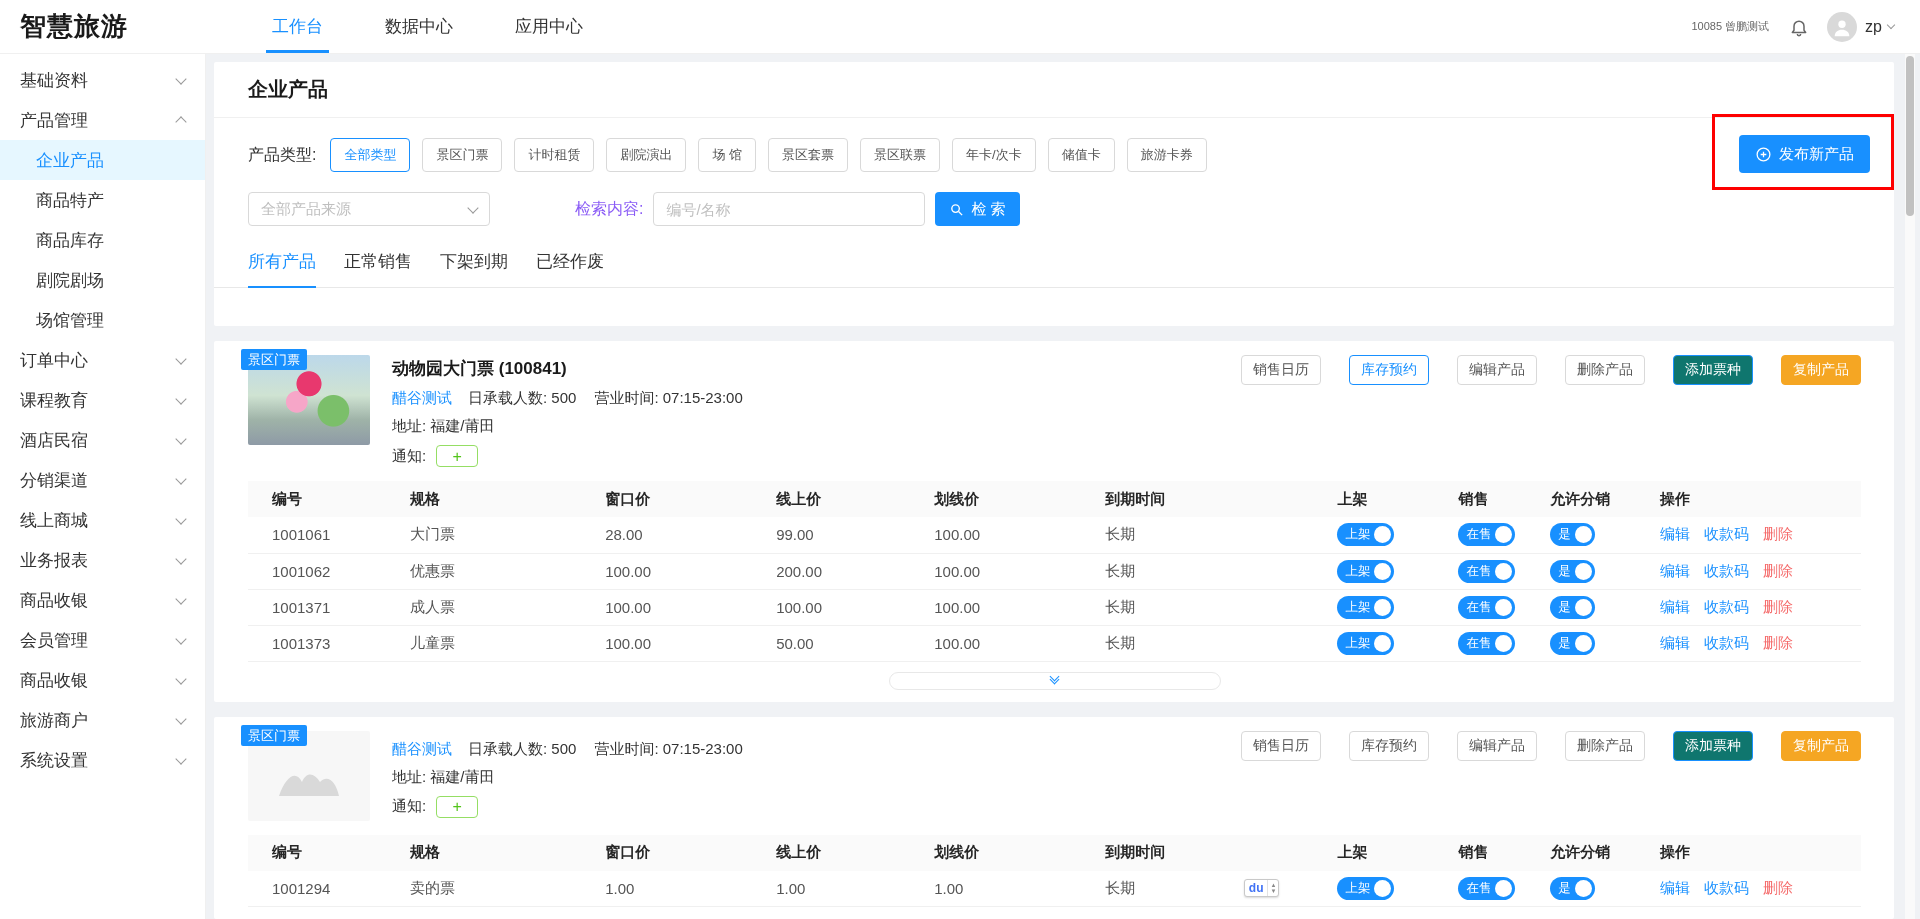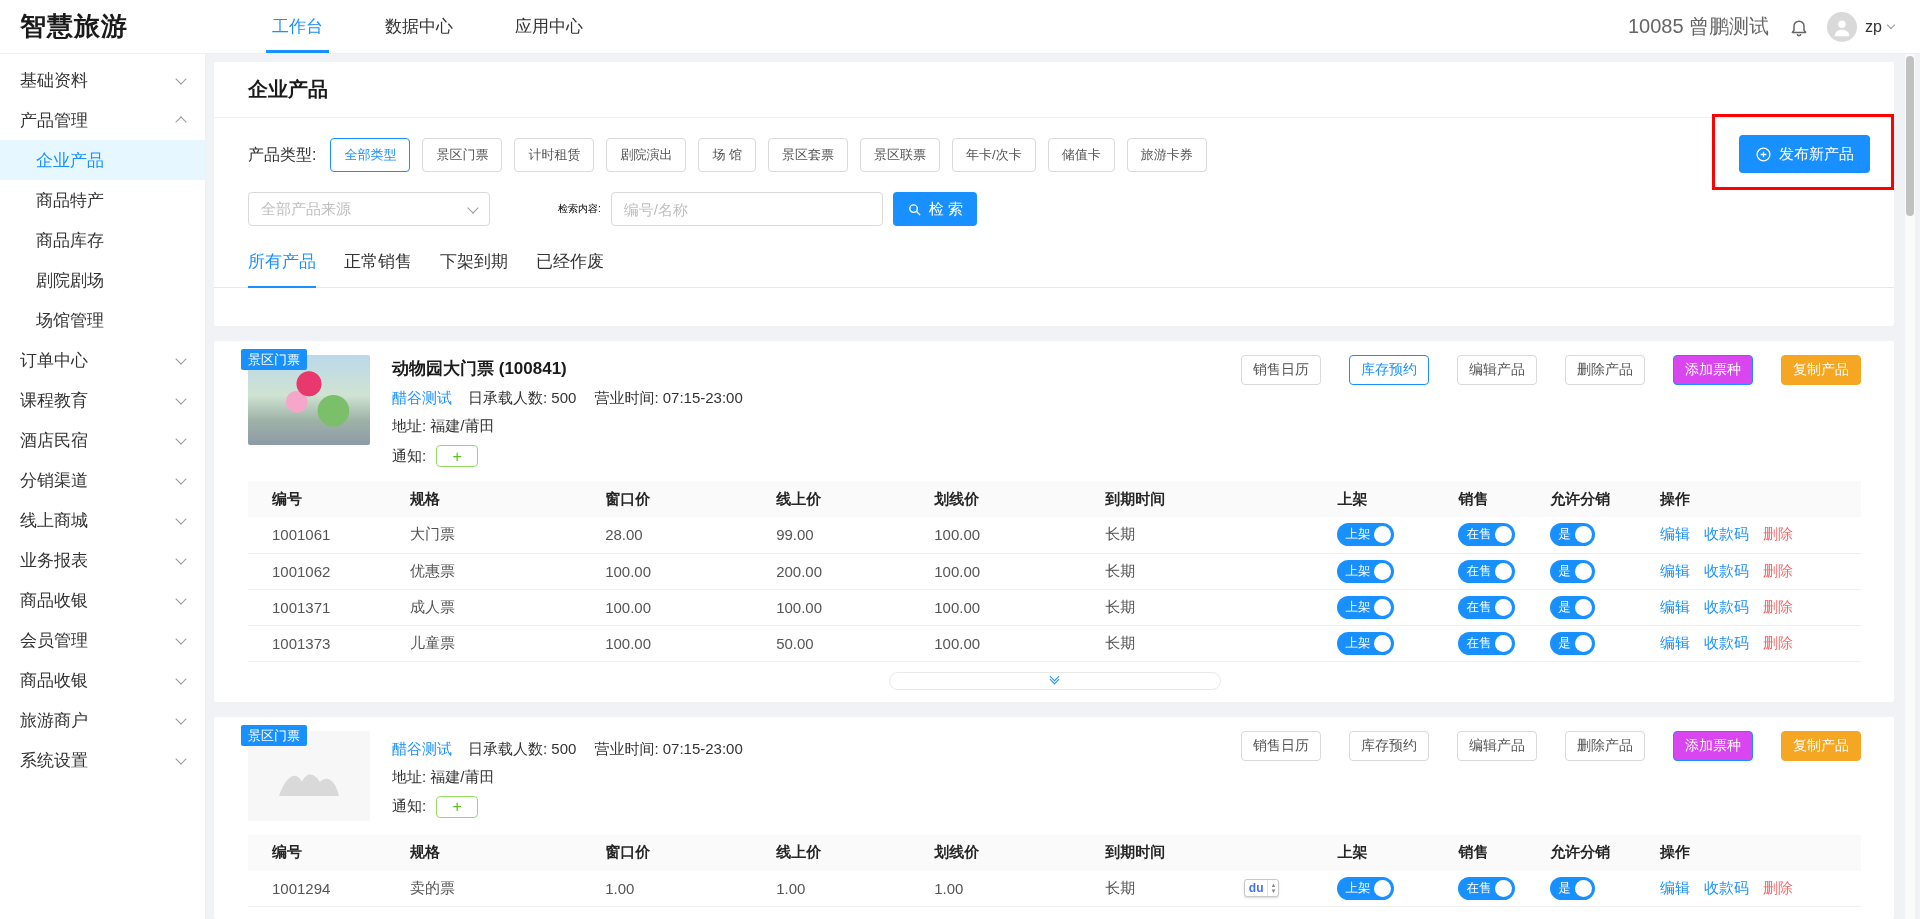--- a/index.html
+++ b/index.html
@@ -8,21 +8,21 @@
   .screen { position:relative; width:1920px; height:919px; overflow:hidden; background:#f0f2f5; }
 
   
   .topbar { position:absolute; top:0; left:0; right:0; height:54px; background:#fff; border-bottom:1px solid #f0f0f0; display:flex; align-items:center; z-index:20; }
   .logo { padding-left:20px; width:206px; font-size:26px; font-weight:bold; color:#1a1a1a; letter-spacing:1px; }
   .topnav { display:flex; height:100%; margin-left:66px; }
   .topnav-item { position:relative; display:flex; align-items:center; height:100%; margin-right:62px; font-size:17px; color:#333; cursor:pointer; }
   .topnav-item.active { color:#1890ff; }
   .topnav-item.active::after { content:""; position:absolute; left:-6px; right:-6px; bottom:0; height:3px; background:#1890ff; }
   .topbar-right { margin-left:auto; display:flex; align-items:center; padding-right:26px; }
-  .tenant { font-size:20px; color:#666; margin-right:20px; }
+  .tenant { font-size:11px; color:#666; margin-right:20px; }
   .bell { margin-right:18px; display:flex; align-items:center; cursor:pointer; }
   .avatar { width:30px; height:30px; border-radius:50%; background:#d9d9d9; display:flex; align-items:center; justify-content:center; overflow:hidden; margin-right:8px; cursor:pointer; }
   .username { display:flex; align-items:center; font-size:16px; color:#333; cursor:pointer; }
   .chev { width:8px; height:8px; border-right:1.6px solid #999; border-bottom:1.6px solid #999; display:inline-block; }
   .chev.down { transform:rotate(45deg); margin-top:-3px; }
   .chev.up { transform:rotate(-135deg); margin-top:4px; }
   .chev.sm { width:6px; height:6px; margin-left:6px; }
 
   
   .sidebar { position:absolute; top:54px; left:0; bottom:0; width:206px; background:#fff; border-right:1px solid #f0f0f0; z-index:10; padding-top:6px; }
@@ -37,21 +37,21 @@
 
   .panel-title { padding:14px 34px; font-size:20px; font-weight:bold; color:#1a1a1a; border-bottom:1px solid #f0f0f0; }
   .top-panel { position:relative; padding-bottom:38px; }
   .filter-area { padding:20px 220px 0 34px; }
   .filter-row { display:flex; align-items:center; flex-wrap:wrap; }
   .filter-label { font-size:16px; color:#333; margin-right:14px; white-space:nowrap; }
   .chip { height:34px; padding:0 13px; margin-right:12px; background:#fff; border:1px solid #d9d9d9; border-radius:4px; font-size:13px; color:#555; cursor:pointer; font-family:inherit; }
   .chip.active { color:#1890ff; border-color:#1890ff; }
   .filter-row2 { margin-top:20px; display:flex; align-items:center; }
   .select-box { width:242px; height:34px; border:1px solid #d9d9d9; border-radius:4px; display:flex; align-items:center; justify-content:space-between; padding:12px 12px; font-size:15px; color:#bfbfbf; cursor:pointer; background:#fff; }
-  .search-label { margin-left:68px; font-size:10px; color:#000000; margin-right:10px; white-space:nowrap; }
+  .search-label { margin-left:85px; font-size:16px; color:#8b5cf6; margin-right:10px; white-space:nowrap; }
   .search-input { width:272px; height:34px; border:1px solid #d9d9d9; border-radius:4px; padding:0 12px; font-size:15px; color:#333; font-family:inherit; outline:none; }
   .search-input::placeholder { color:#bfbfbf; }
   .search-btn { margin-left:10px; height:34px; padding:0 14px; background:#1890ff; border:none; border-radius:4px; color:#fff; font-size:15px; display:flex; align-items:center; gap:7px; cursor:pointer; font-family:inherit; }
   .tabs { margin-top:24px; padding:0 34px; border-bottom:1px solid #e8e8e8; display:flex; gap:28px; }
   .tab { padding-bottom:14px; font-size:17px; color:#333; cursor:pointer; position:relative; }
   .tab.active { color:#1890ff; }
   .tab.active::after { content:""; position:absolute; left:0; right:0; bottom:-1px; height:2px; background:#1890ff; }
 
   .publish-btn { position:absolute; top:73px; right:24px; height:38px; padding:0 16px; background:#1890ff; border:none; border-radius:4px; color:#fff; font-size:15px; display:flex; align-items:center; gap:7px; cursor:pointer; z-index:5; font-family:inherit; }
   .annotation-box { position:absolute; top:52px; right:0; width:182px; height:76px; border:3px solid #fe0000; z-index:6; pointer-events:none; }
@@ -72,21 +72,21 @@
   .placeholder { background:#f7f7f7; display:flex; align-items:center; justify-content:center; }
   .prod-info { margin-left:22px; flex:1; min-width:0; }
   .prod-title { font-size:17px; font-weight:bold; color:#1a1a1a; margin-top:2px; }
   .prod-line { margin-top:9px; font-size:15px; color:#333; display:flex; align-items:center; }
   .merchant { color:#1890ff; margin-right:16px; cursor:pointer; }
   .gap18 { margin-left:18px; }
   .notice-plus { margin-left:10px; width:42px; height:22px; background:#fff; border:1px solid #95de64; border-radius:4px; color:#52c41a; font-size:16px; line-height:19px; text-align:center; cursor:pointer; font-family:inherit; }
   .prod-actions { position:absolute; top:14px; right:33px; display:flex; gap:28px; }
   .pbtn { height:30px; padding:0 11px; background:#fff; border:1px solid #d9d9d9; border-radius:4px; font-size:14px; color:#555; cursor:pointer; white-space:nowrap; font-family:inherit; }
   .pbtn.outline-blue { color:#1890ff; border-color:#1890ff; }
-  .pbtn.solid-blue { background:#d946ef; border-color:#1890ff; color:#fff; }
+  .pbtn.solid-blue { background:#0f766e; border-color:#1890ff; color:#fff; }
   .pbtn.solid-orange { background:#f5a623; border-color:#f5a623; color:#fff; }
 
   
   .prod-table { width:100%; margin-top:14px; border-collapse:collapse; table-layout:fixed; font-size:15px; }
   .prod-table th { background:#fafafa; height:36px; text-align:left; padding:0 12px; font-weight:600; color:#262626; }
   .prod-table td { height:36px; padding:0 12px; border-bottom:1px solid #f0f0f0; color:#555; }
   .prod-table th:first-child, .prod-table td:first-child { padding-left:24px; }
   .ops a { margin-right:14px; cursor:pointer; }
   .op-blue { color:#1890ff; }
   .op-red { color:#f56c6c; }

